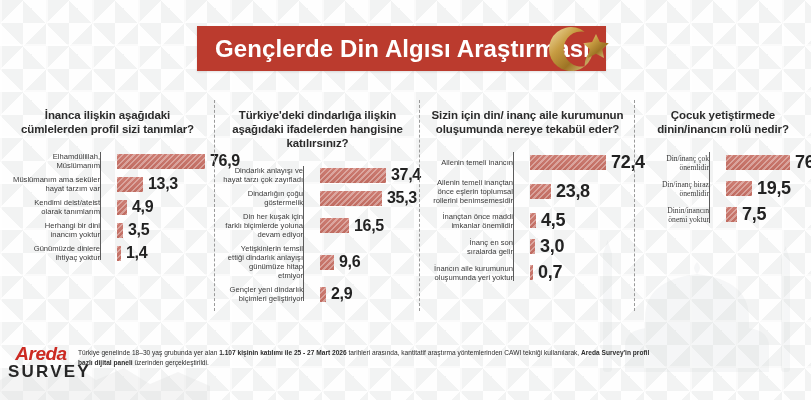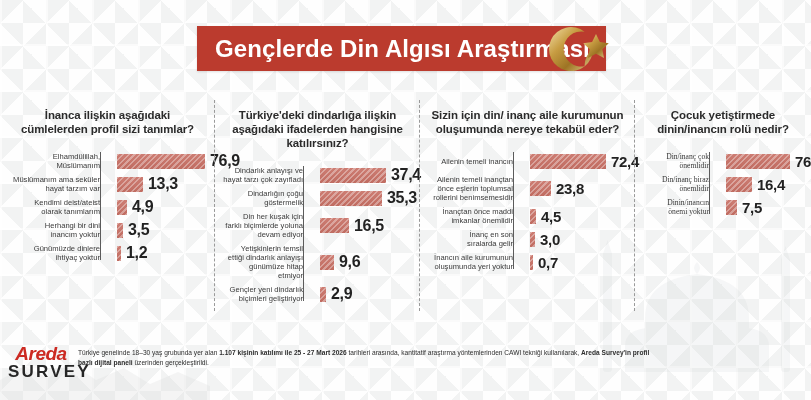--- a/index.html
+++ b/index.html
@@ -123,21 +123,21 @@
       linear-gradient(180deg,#cd7d73,#c06c61);
     margin-left:1px;
     flex:none;
   }
   .val{
     font-size:16px;font-weight:bold;color:#222;
     margin-left:5px;white-space:nowrap;
     font-family:"Liberation Sans", sans-serif;
     letter-spacing:-.3px;
   }
-  .c3 .val,.c4 .val{font-size:15px;}
+  .c3 .val,.c4 .val{font-size:18px;}
 
   
   .footer{
     position:absolute;left:0;bottom:0;width:675px;height:62px;
   }
   .logo{
     position:absolute;left:8px;top:6px;width:66px;text-align:center;
   }
   .logo-mark{
     color:#cc2a22;font-size:19px;font-weight:bold;font-style:italic;
@@ -226,21 +226,21 @@
           <div class="val">4,9</div>
         </div>
         <div class="row">
           <div class="lbl">Herhangi bir dini<br>inancım yoktur</div>
           <div class="bar" style="width:6px"></div>
           <div class="val">3,5</div>
         </div>
         <div class="row">
           <div class="lbl">Günümüzde dinlere<br>ihtiyaç yoktur</div>
           <div class="bar" style="width:4px"></div>
-          <div class="val">1,2</div>
+          <div class="val">1,4</div>
         </div>
       </div>
       <div class="divider"></div>
     </div>
 
     <div class="col c2">
       <div class="col-title">Türkiye'deki dindarlığa ilişkin aşağıdaki ifadelerden hangisine katılırsınız?</div>
       <div class="chart">
         <div class="axis"></div>
 
@@ -313,21 +313,21 @@
         <div class="axis"></div>
 
         <div class="row">
           <div class="lbl">Din/inanç çok<br>önemlidir</div>
           <div class="bar" style="width:64px"></div>
           <div class="val">76,1</div>
         </div>
         <div class="row">
           <div class="lbl">Din/inanç biraz<br>önemlidir</div>
           <div class="bar" style="width:26px"></div>
-          <div class="val">16,4</div>
+          <div class="val">19,5</div>
         </div>
         <div class="row">
           <div class="lbl">Dinin/inancın<br>önemi yoktur</div>
           <div class="bar" style="width:11px"></div>
           <div class="val">7,5</div>
         </div>
       </div>
     </div>
 
   </div>

